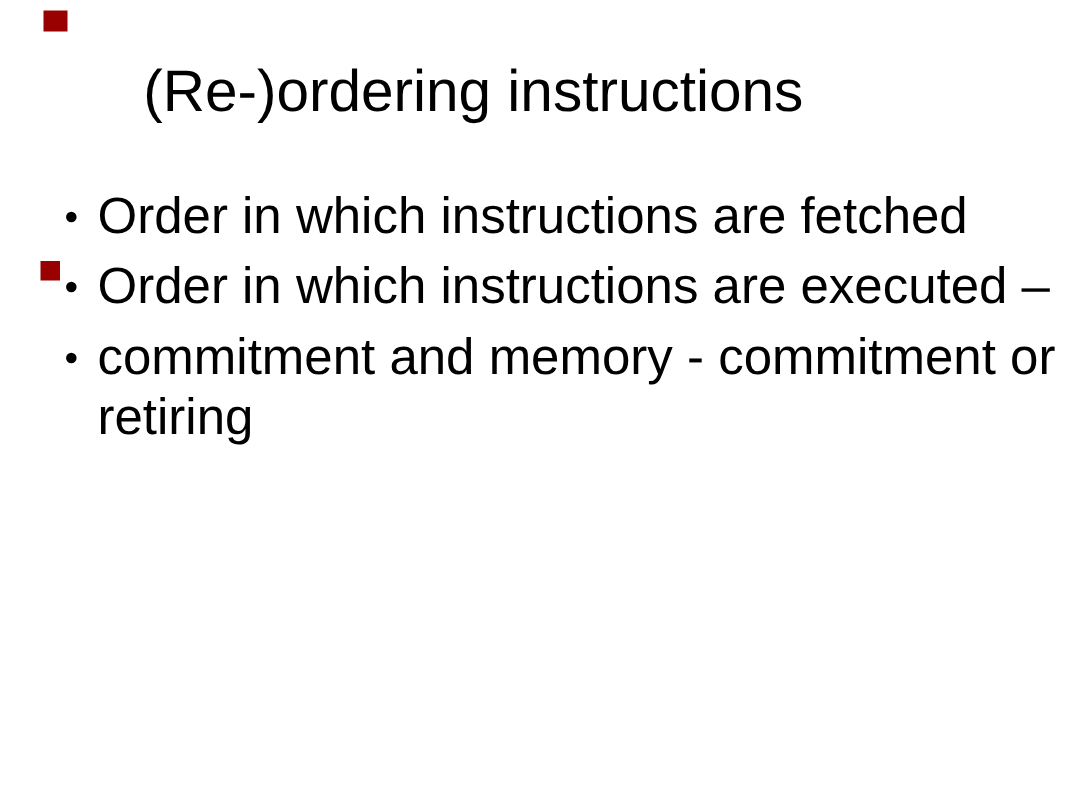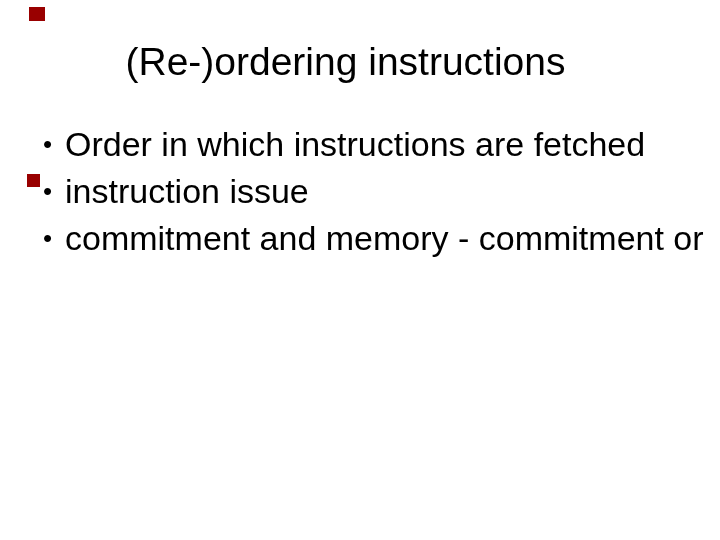--- a/index.html
+++ b/index.html
@@ -27,29 +27,28 @@
   }
   .marker-mid {
     left: 27px;
     top: 174px;
     width: 13px;
     height: 13px;
   }
   .slide-title {
     position: absolute;
     top: 40px;
-    left: 14px;
+    left: 0;
     width: 631px;
     margin: 0;
     font-size: 39px;
     font-weight: 400;
     text-align: center;
     white-space: nowrap;
     letter-spacing: 0;
-    padding-left: 16px;
   }
   .bullet-list {
     position: absolute;
     left: 43px;
     top: 124px;
     width: 640px;
   }
   .bullet-item {
     display: flex;
     align-items: flex-start;
@@ -86,25 +85,26 @@
     <div class="bullet-item">
       <span class="bullet-dot">•</span>
       <div class="bullet-lines">
         <div class="bullet-line">Order in which instructions are fetched</div>
       </div>
     </div>
 
     <div class="bullet-item">
       <span class="bullet-dot">•</span>
       <div class="bullet-lines">
-        <div class="bullet-line">instruction issue</div>
+        <div class="bullet-line">Order in which instructions are executed –</div>
       </div>
     </div>
 
     <div class="bullet-item">
       <span class="bullet-dot">•</span>
       <div class="bullet-lines">
         <div class="bullet-line">commitment and memory - commitment or</div>
+        <div class="bullet-line">retiring</div>
       </div>
     </div>
 
   </div>
 </div>
 
 </body></html>

